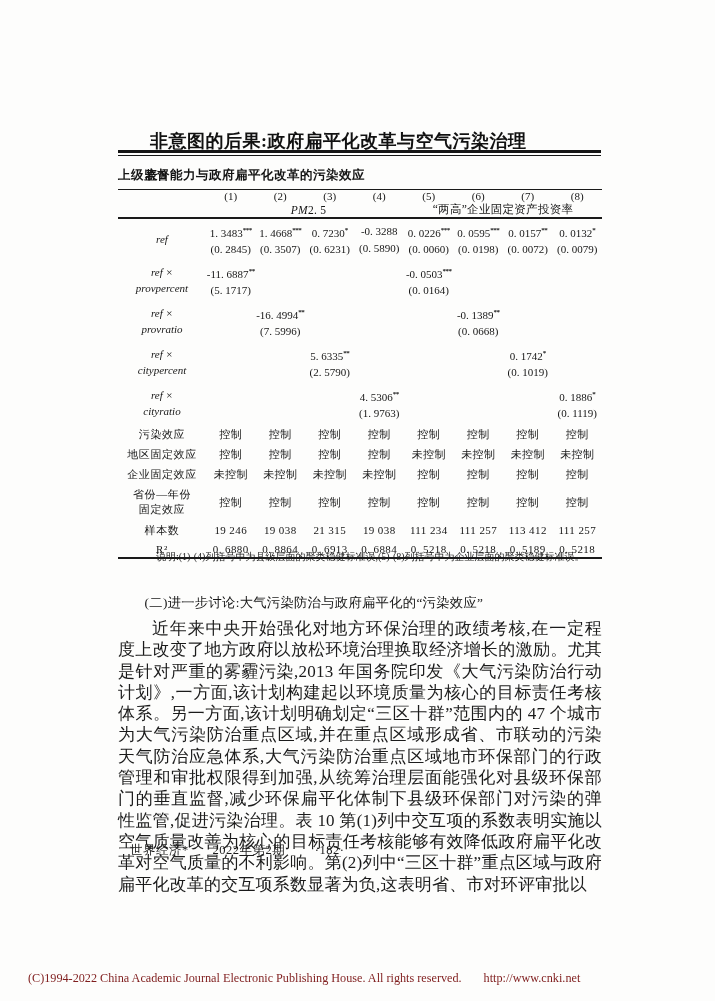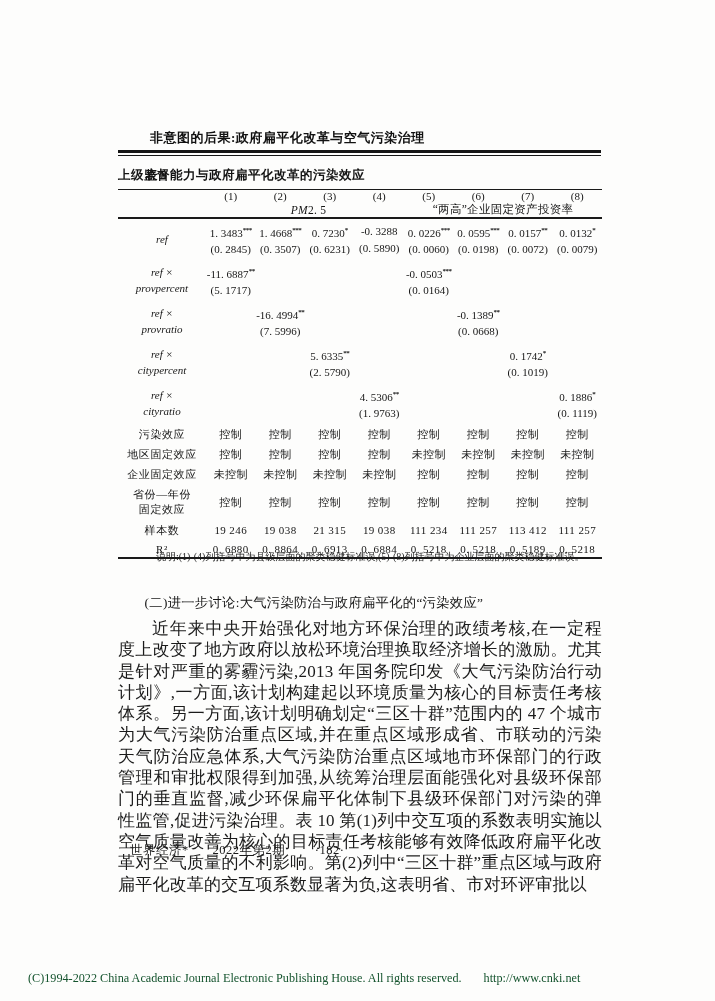--- a/index.html
+++ b/index.html
@@ -4,21 +4,21 @@
 <style>
   html,body{margin:0;padding:0;}
   body{
     width:715px;height:1001px;position:relative;
     background:#fdfdfc;color:#1e1e1e;
     font-family:"Liberation Serif","DejaVu Serif",serif;
     overflow:hidden;
   }
   .runhead{
     position:absolute;top:129px;left:150px;
-    font-size:13px;font-weight:bold;letter-spacing:0.5px;color:#111;
+    font-size:18px;font-weight:bold;letter-spacing:0.5px;color:#111;
   }
   .head-rule{
     position:absolute;top:150px;left:118px;width:483px;height:2px;
     border-top:3px solid #161616;border-bottom:1.5px solid #161616;
   }
   .tablewrap{position:absolute;top:163px;left:118px;width:484px;}
   .caption{position:relative;height:26px;line-height:24px;}
   .cap-label{position:absolute;left:27px;font-weight:bold;font-size:12.5px;color:#141414;}
   .cap-title{display:block;text-align:left;font-weight:bold;font-size:12.5px;letter-spacing:0.5px;color:#141414;}
   table.reg{
@@ -50,21 +50,21 @@
     font-size:17px;line-height:21.3px;text-indent:2em;text-align:justify;
     letter-spacing:0.2px;color:#1b1b1b;
   }
   .pfooter{
     position:absolute;top:842px;left:130px;font-size:12.5px;color:#1a1a1a;letter-spacing:0.5px;
   }
   .pfooter .j{margin-right:20px;}
   .pfooter .i{margin-right:26px;}
   .copyright{
     position:absolute;top:971px;left:28px;width:660px;
-    font-size:12.2px;color:#14532d;display:flex;gap:22px;white-space:nowrap;
+    font-size:12.2px;color:#7f1d1d;display:flex;gap:22px;white-space:nowrap;
   }
 </style>
 </head>
 <body>
 
 <div class="page">
 
   <div class="runhead">非意图的后果:政府扁平化改革与空气污染治理</div>
   <div class="head-rule"></div>
 

